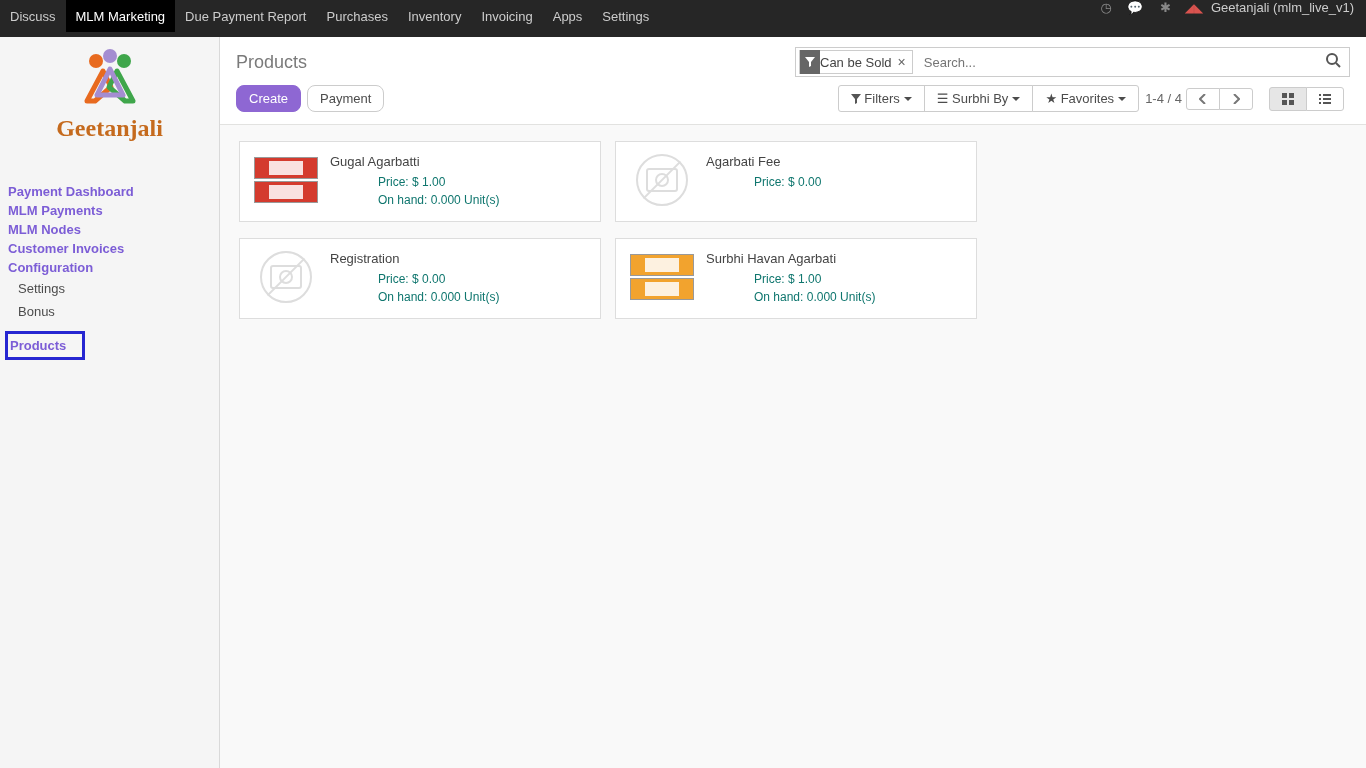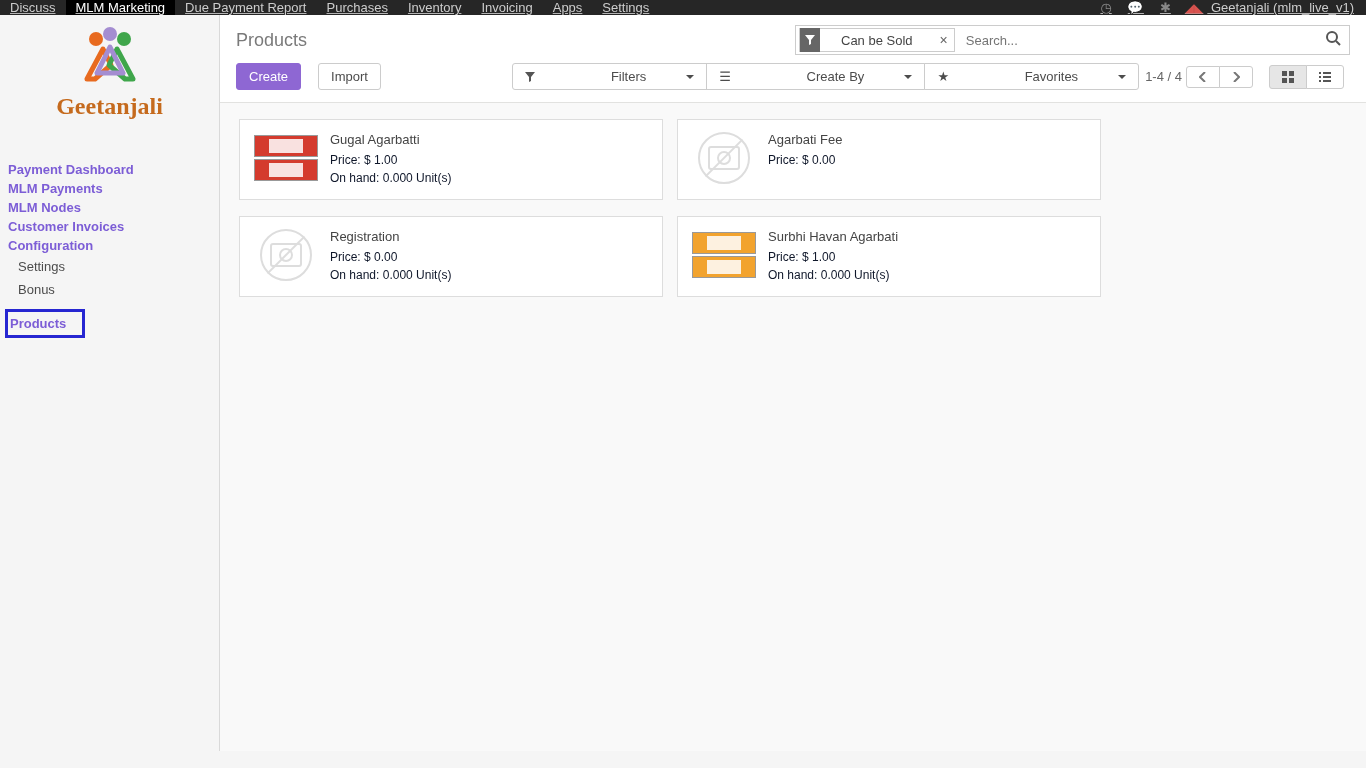--- a/index.html
+++ b/index.html
@@ -1,19 +1,19 @@
 <!DOCTYPE html>
 <html><head>
 <meta charset="utf-8">
 <style>
   * { box-sizing: border-box; margin: 0; padding: 0; }
   body { font-family: "Lucida Grande", Helvetica, Arial, sans-serif; font-size: 13px; color: #4c4c4c; background: #f5f5f5; width: 1366px; height: 768px; overflow: hidden; }
   
   
-  .topnav { background: #262626; height: 15px; display: flex; align-items: center; color: #b3b3b3; font-size: 13px; text-decoration: underline; }
+  .topnav { background: #262626; height: 37px; display: flex; color: #b3b3b3; font-size: 13px; }
   .topnav .nav-item { padding: 0 10px; height: 32px; display: flex; align-items: center; cursor: pointer; color: #ccc; }
   .topnav .nav-item.active { background: #000; color: #fff; }
   .topnav-spacer { flex: 1; }
   .topnav .icon { padding: 0 8px; cursor: pointer; color: #888; }
   .topnav .user { padding: 0 12px 0 6px; color: #ccc; cursor: pointer; }
   .topnav .user-logo { color: #d9534f; font-size: 12px; padding-right: 4px; }
   
   
   .wrap { display: flex; height: calc(768px - 32px); }
   .sidebar { width: 220px; background: #f5f5f5; border-right: 1px solid #d9d9d9; padding-top: 12px; display: flex; flex-direction: column; }
@@ -30,46 +30,46 @@
   .content { flex: 1; background: #fff; display: flex; flex-direction: column; }
   
   
   .cp { padding: 10px 16px 12px 16px; border-bottom: 1px solid #e2e2e0; background: #fff; }
   .cp-row1 { display: flex; align-items: center; margin-bottom: 8px; }
   .breadcrumb { font-size: 18px; color: #7a7a7a; }
   .cp-row1-spacer { flex: 1; }
   .searchbox { display: flex; align-items: center; border: 1px solid #ccc; background: #fff; height: 30px; width: 555px; }
   .facet { display: inline-flex; align-items: center; background: #fff; border: 1px solid #ccc; height: 24px; margin: 0 3px; }
   .facet-icon { background: #666; color: #fff; width: 20px; height: 24px; display: inline-flex; align-items: center; justify-content: center; font-size: 11px; }
-  .facet-label { padding: 0 21px; font-size: 13px; color: #444; }
+  .facet-label { padding: 0 0; font-size: 13px; color: #444; }
   .facet-remove { padding: 0 6px; color: #666; cursor: pointer; font-size: 14px; }
   .searchbox input { border: none; outline: none; flex: 1; padding: 0 8px; font-size: 13px; height: 18px; background: transparent; }
   .search-mag { padding: 0 8px; color: #555; font-size: 16px; cursor: pointer; }
   
   .cp-row2 { display: flex; align-items: center; }
-  .btn { display: inline-flex; align-items: center; border: 1px solid #ccc; background: #fff; padding: 5px 12px; font-size: 13px; color: #4c4c4c; cursor: pointer; border-radius: 3px; margin-right: 17px; }
+  .btn { display: inline-flex; align-items: center; border: 1px solid #ccc; background: #fff; padding: 5px 12px; font-size: 13px; color: #4c4c4c; cursor: pointer; border-radius: 8px; margin-right: 6px; }
   .btn.primary { background: #8e67d3; border-color: #8e67d3; color: #fff; }
   .cp-row2-spacer { flex: 1; }
   .btngrp { display: inline-flex; margin-right: 6px; }
-  .btngrp .btn { border-radius: 0; margin-right: -1px; gap: 36px; }
+  .btngrp .btn { border-radius: 0; margin-right: -1px; }
   .btngrp .btn:first-child { border-top-left-radius: 3px; border-bottom-left-radius: 3px; }
   .btngrp .btn:last-child { border-top-right-radius: 3px; border-bottom-right-radius: 3px; margin-right: 0; }
   .caret { display: inline-block; width: 0; height: 0; margin-left: 4px; vertical-align: middle; border-top: 4px solid; border-right: 4px solid transparent; border-left: 4px solid transparent; }
   .pager { display: inline-flex; align-items: center; margin-right: 10px; font-size: 13px; color: #666; }
   .pager .counter { margin-right: 4px; }
   .view-switch .btn.active { background: #e6e6e6; }
   
   
   .kanban { padding: 12px 12px; background: #f9f9f9; flex: 1; }
   .kanban-row { display: flex; flex-wrap: wrap; }
-  .card { width: 424px; border: 1px solid #ddd; background: #fff; margin: 4px 7px 12px 7px; padding: 12px 14px; display: flex; }
+  .card { width: 362px; border: 1px solid #ddd; background: #fff; margin: 4px 7px 12px 7px; padding: 12px 14px; display: flex; }
   .card-img { width: 64px; height: 52px; margin-right: 12px; display: flex; align-items: center; justify-content: center; flex-shrink: 0; }
   .card-body { flex: 1; }
   .card-title { font-size: 13px; color: #444; margin-bottom: 4px; }
-  .card-line { font-size: 12px; color: #0f172a; line-height: 1.5; }
+  .card-line { font-size: 12px; color: #0f766e; line-height: 1.5; margin-left: 48px; }
   
   
   .noimg { width: 52px; height: 52px; border-radius: 50%; border: 2px solid #ddd; display: flex; align-items: center; justify-content: center; color: #ddd; position: relative; }
   .noimg::before { content: ""; width: 28px; height: 20px; border: 2px solid #ddd; border-radius: 3px; position: absolute; }
   .noimg::after { content: ""; width: 10px; height: 10px; border: 2px solid #ddd; border-radius: 50%; position: absolute; }
   .noimg .slash { position: absolute; width: 52px; height: 2px; background: #ddd; transform: rotate(-45deg); }
   
   
   .prodimg { width: 64px; height: 52px; display: flex; flex-direction: column; justify-content: center; }
   .prodimg.red .pbox { background: #d43b2e; }
@@ -146,31 +146,31 @@
           <span class="search-mag">
             <svg width="16" height="16" viewBox="0 0 16 16">
                 <circle cx="7" cy="7" r="5" fill="none" stroke="#555" stroke-width="2"></circle>
                 <line x1="11" y1="11" x2="15" y2="15" stroke="#555" stroke-width="2"></line>
               </svg>
           </span>
         </div>
       </div>
       <div class="cp-row2">
         <button class="btn primary">Create</button>
-        <button class="btn">Import</button>
+        <button class="btn">Payment</button>
         <div class="cp-row2-spacer"></div>
         <div class="btngrp">
           <button class="btn">
             <svg width="10" height="10" viewBox="0 0 10 10">
                 <path d="M0 0 L10 0 L6 5 L6 9 L4 10 L4 5 Z" fill="#555"></path>
               </svg>
             &nbsp;<span>Filters</span><span class="caret"></span>
           </button>
           <button class="btn">
-            <span>☰</span>&nbsp;<span>Create By</span><span class="caret"></span>
+            <span>☰</span>&nbsp;<span>Surbhi By</span><span class="caret"></span>
           </button>
           <button class="btn">
             <span>★</span>&nbsp;<span>Favorites</span><span class="caret"></span>
           </button>
         </div>
         <div class="pager">
           <span class="counter"><span>1-4</span><span> / </span><span>4</span></span>
           <div class="btngrp">
             <button class="btn">
               <svg width="8" height="10" viewBox="0 0 8 10">

